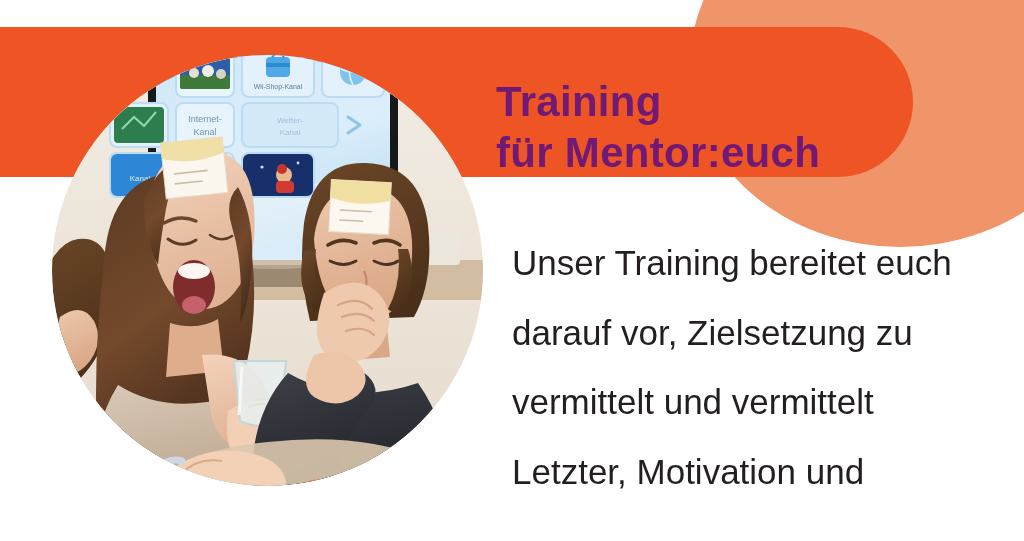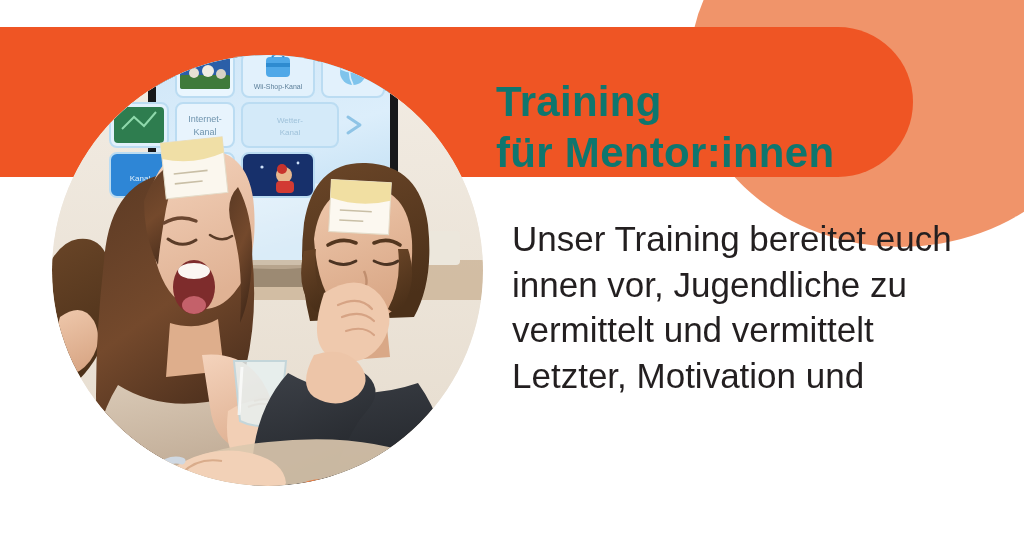--- a/index.html
+++ b/index.html
@@ -60,21 +60,21 @@
     width: 100%;
     height: 100%;
   }
 
   
   .headline {
     position: absolute;
     left: 496px;
     top: 48px;
     z-index: 4;
-    color: #0f766e;
+    color: #701a75;
     font-weight: bold;
     font-size: 42px;
     line-height: 1.22;
     letter-spacing: 0.3px;
     white-space: nowrap;
   }
   .headline .line {
     display: block;
   }
 
@@ -86,20 +86,21 @@
     width: 470px;
     z-index: 4;
     color: #231F20;
     font-size: 35px;
     line-height: 1.30;
     font-weight: 400;
   }
   .body-copy .line {
     display: block;
     white-space: nowrap;
+    margin-top: 24px;
   }
 </style>
 </head>
 <body>
 
 <div class="banner">
 
   <div class="salmon-blob"></div>
 
   <div class="orange-bar"></div>
@@ -292,23 +293,23 @@
         <path d="M228 446 q24 -28 52 -20 q20 6 26 26 q-20 18 -48 16 q-26 -2 -30 -22 z" fill="#F07A3C"></path>
         <path d="M262 440 q22 -22 46 -10 q16 10 10 28 q-26 10 -48 0 q-12 -8 -8 -18 z" fill="#F69B5C"></path>
         <path d="M290 452 q20 -18 38 -6 q12 10 2 22 q-22 6 -38 -4 z" fill="#E8652B"></path>
         <path d="M216 458 q18 -14 34 -4 q10 8 0 18 q-22 6 -34 -4 z" fill="#F8B178"></path>
       </g>
     </svg>
   </div>
 
   <h1 class="headline">
     <span class="line">Training</span>
-    <span class="line">für Mentor:innen</span>
+    <span class="line">für Mentor:euch</span>
   </h1>
 
   <div class="body-copy">
     <span class="line">Unser Training bereitet euch</span>
-    <span class="line">innen vor, Jugendliche zu</span>
+    <span class="line">darauf vor, Zielsetzung zu</span>
     <span class="line">vermittelt und vermittelt</span>
     <span class="line">Letzter, Motivation und</span>
   </div>
 
 </div>
 
 </body></html>

